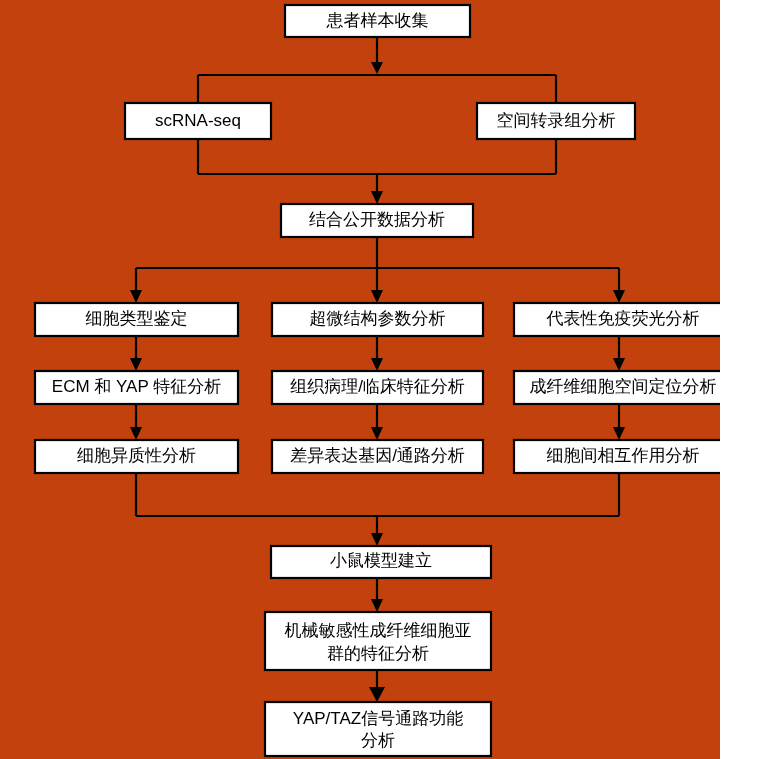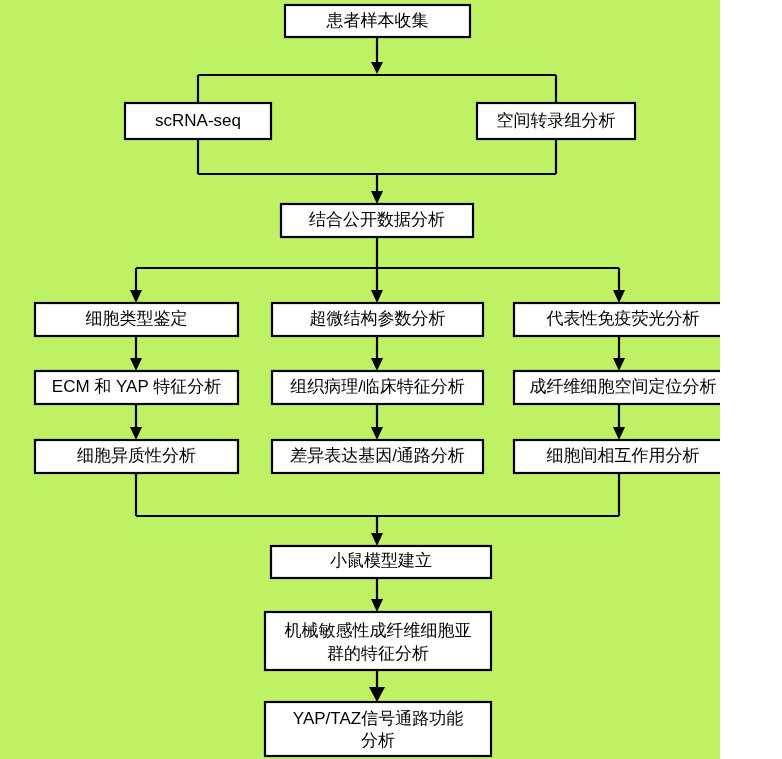--- a/index.html
+++ b/index.html
@@ -7,21 +7,21 @@
     padding: 0;
     background: #ffffff;
   }
   body {
     font-family: "Liberation Sans", "DejaVu Sans", sans-serif;
   }
   #flowchart-root {
     position: relative;
     width: 720px;
     height: 759px;
-    background: #bef264;
+    background: #c2410c;
     overflow: hidden;
   }
   svg.diagram {
     display: block;
     width: 782px;
     height: 759px;
   }
   .node-rect {
     fill: #ffffff;
     stroke: #000000;

